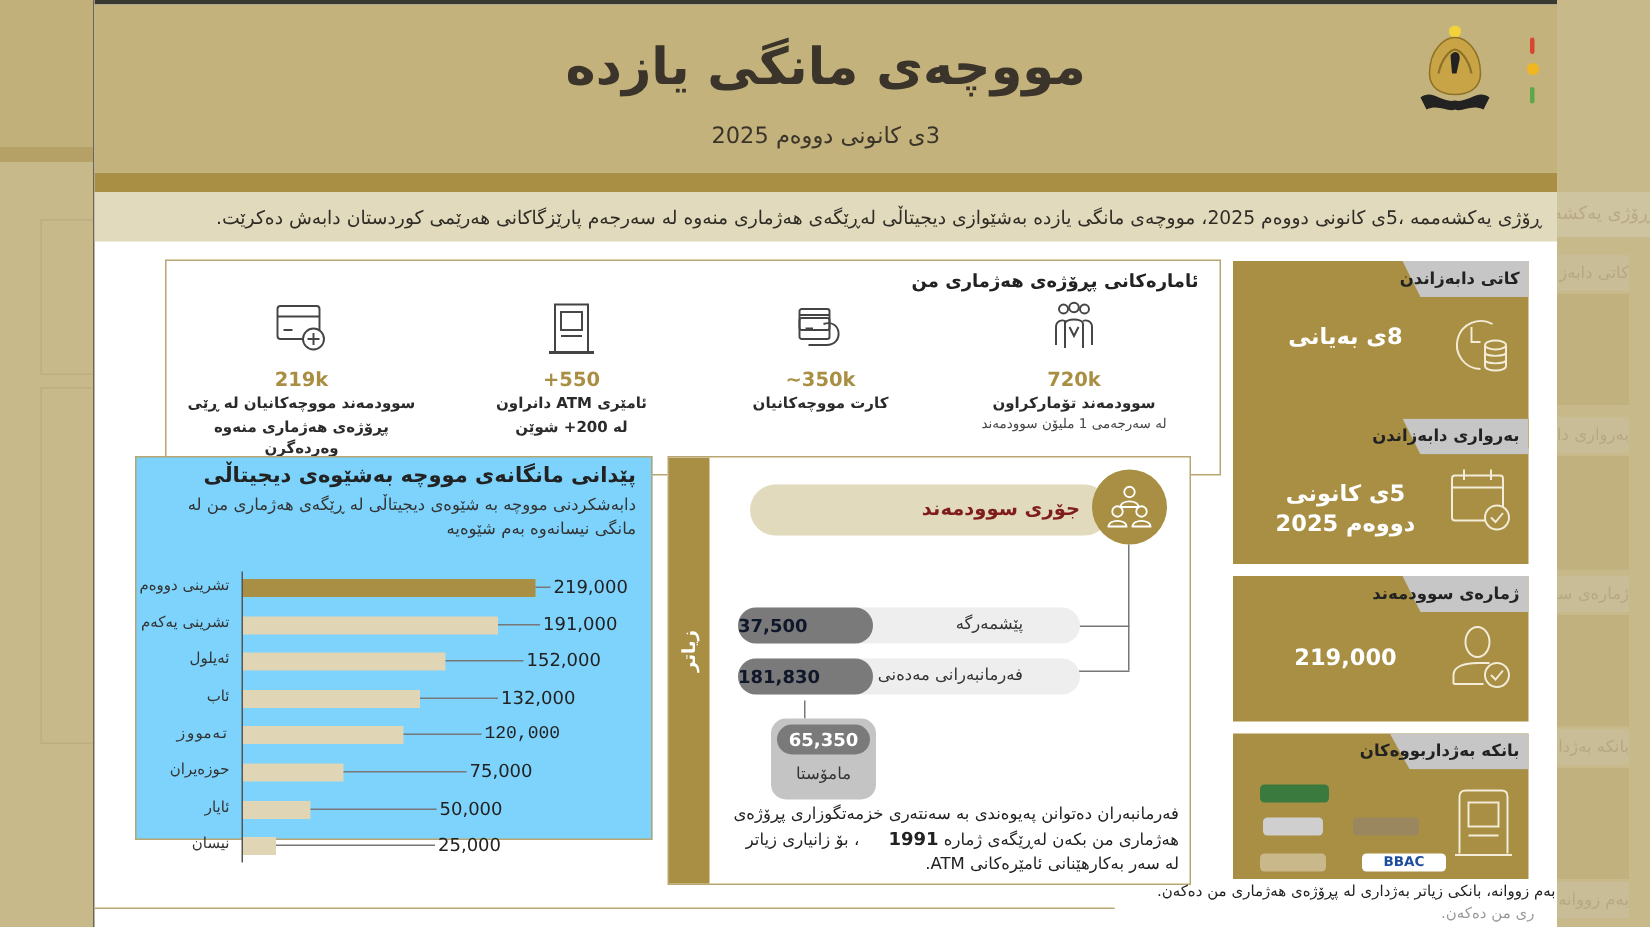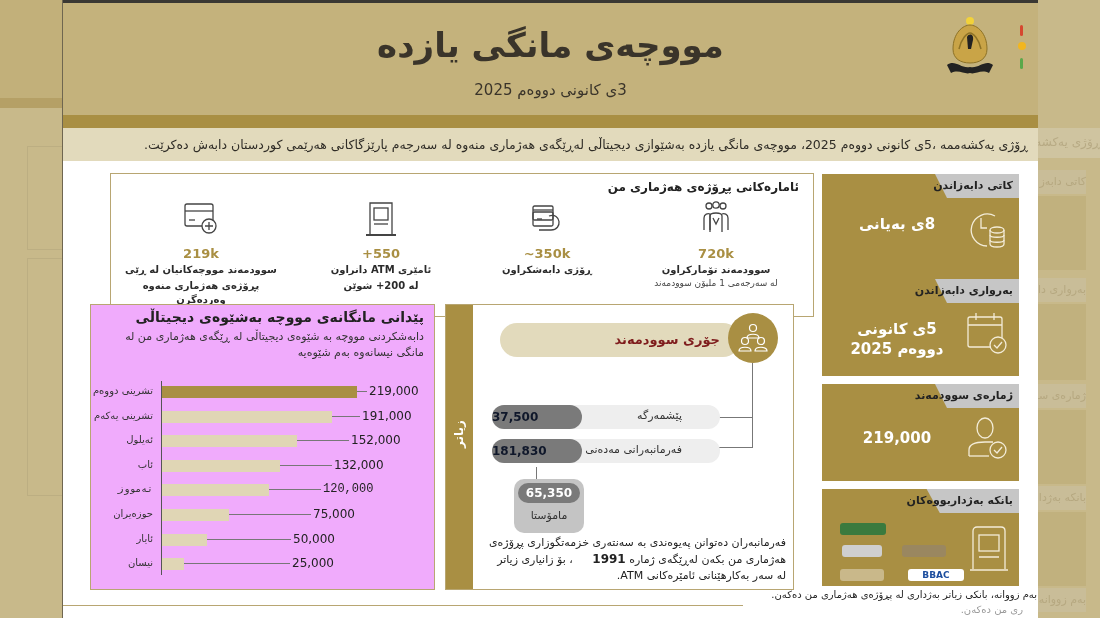--- a/index.html
+++ b/index.html
@@ -37,21 +37,21 @@
   
   .stats { position:absolute; left:27px; top:173px; width:704px; height:144px; border:1.5px solid #b8a672; background:#fff;margin-left:20px; }
   .stats-title { position:absolute; right:14px; top:6px; font-size:12px; font-weight:bold; direction: rtl; color:#222; }
   .stat { position:absolute; top:26px; width:160px; text-align:center; }
   .stat .ico { width:40px; height:38px; margin: 0 auto; }
   .stat .val { font-size:13px; font-weight:bold; color:#a98f43; margin-top:4px; }
   .stat .lbl { font-size:10px; font-weight:bold; color:#2b2b2b; direction: rtl; line-height:14px; margin-top:2px; }
   .stat .sub { font-size:9px; color:#444; direction: rtl; line-height:12px; }
 
   
-  .chartbox { position:absolute; left:27px; top:304px; width:345px; height:286px; border:1.5px solid #b8a672; background:#f0abfc; }
+  .chartbox { position:absolute; left:27px; top:304px; width:345px; height:256px; border:1.5px solid #b8a672; background:#7dd3fc; }
   .chart-title { position:absolute; right:10px; top:4px; font-size:14px; font-weight:bold; direction: rtl; color:#222; }
   .chart-desc { position:absolute; right:10px; top:24px; width:320px; font-size:11px; direction: rtl; color:#333; line-height:16px; text-align: right; }
   .chart-axis { position:absolute; left:70px; top:76px; width:1px; height:194px; background:#555; }
   .bar-row { position:absolute; left:0; height:24px; width:345px; }
   .bar-row .cat { position:absolute; left:0; width:62px; text-align:right; font-size:10px; color:#333; direction: rtl; top:4px; }
   .bar-row .bar { position:absolute; left:71px; top:5px; height:12px; background:#e0d6b5; }
   .bar-row .bar.hl { background:#a98f43; }
   .bar-row .lead { position:absolute; top:10px; height:1px; background:#777; }
   .bar-row .num { position:absolute; top:3px; font-size:12px; color:#222; }
 
@@ -155,21 +155,21 @@
 
     <div class="stat" style="left:356px">
       <svg class="ico" viewBox="0 0 40 38" fill="none" stroke="#444" stroke-width="1.3">
         <rect x="6" y="6" width="20" height="14" rx="1.5"></rect>
         <rect x="6" y="12" width="20" height="14" rx="1.5"></rect>
         <path d="M6 10 L26 10"></path>
         <path d="M22 16 C34 12, 36 30, 24 30 L12 30"></path>
         <path d="M10 19 L15 19"></path>
       </svg>
       <div class="val">~350k</div>
-      <div class="lbl">ڕۆژی دابەشکراون</div>
+      <div class="lbl">کارت مووچەکانیان</div>
     </div>
 
     <div class="stat" style="left:190px">
       <svg class="ico" viewBox="0 0 40 38" fill="none" stroke="#444" stroke-width="1.3">
         <path d="M9 34 L9 3 L31 3 L31 34"></path>
         <rect x="13" y="8" width="14" height="12"></rect>
         <path d="M13 24 L27 24"></path>
         <path d="M5 35 L35 35" stroke-width="2"></path>
       </svg>
       <div class="val">+550</div>

